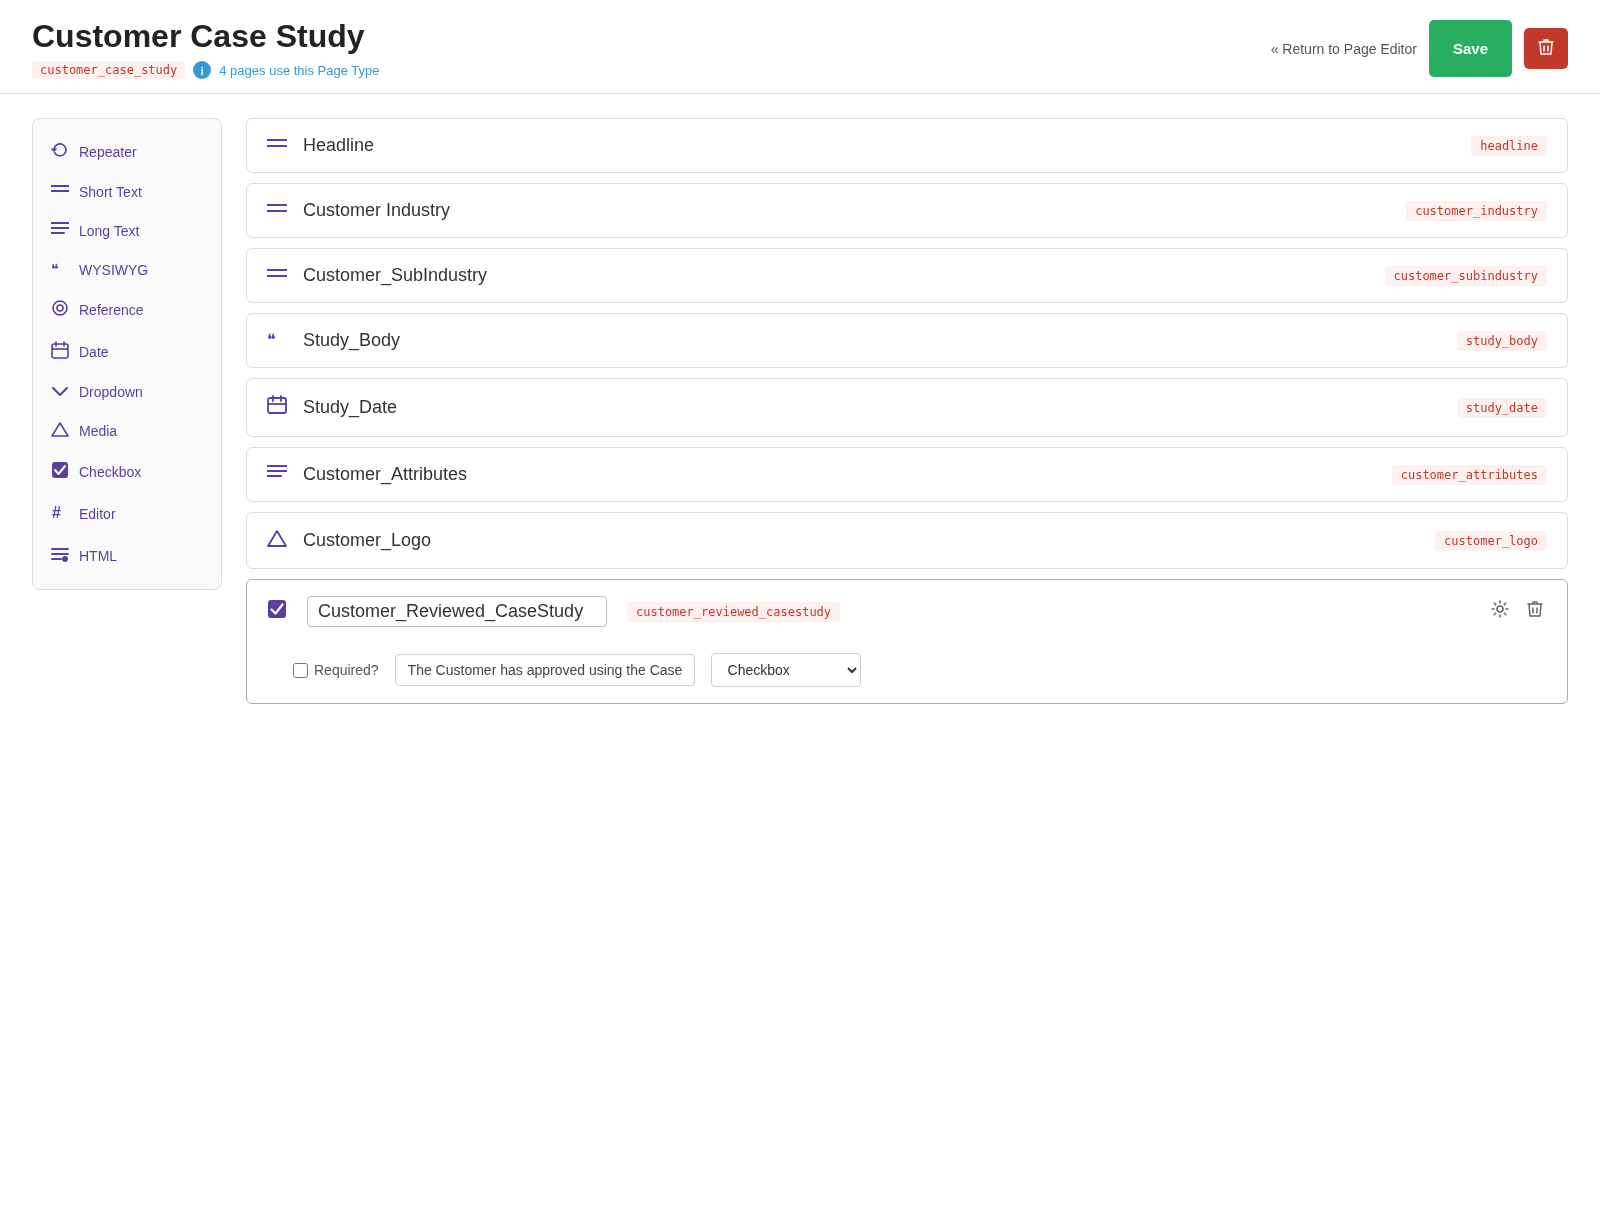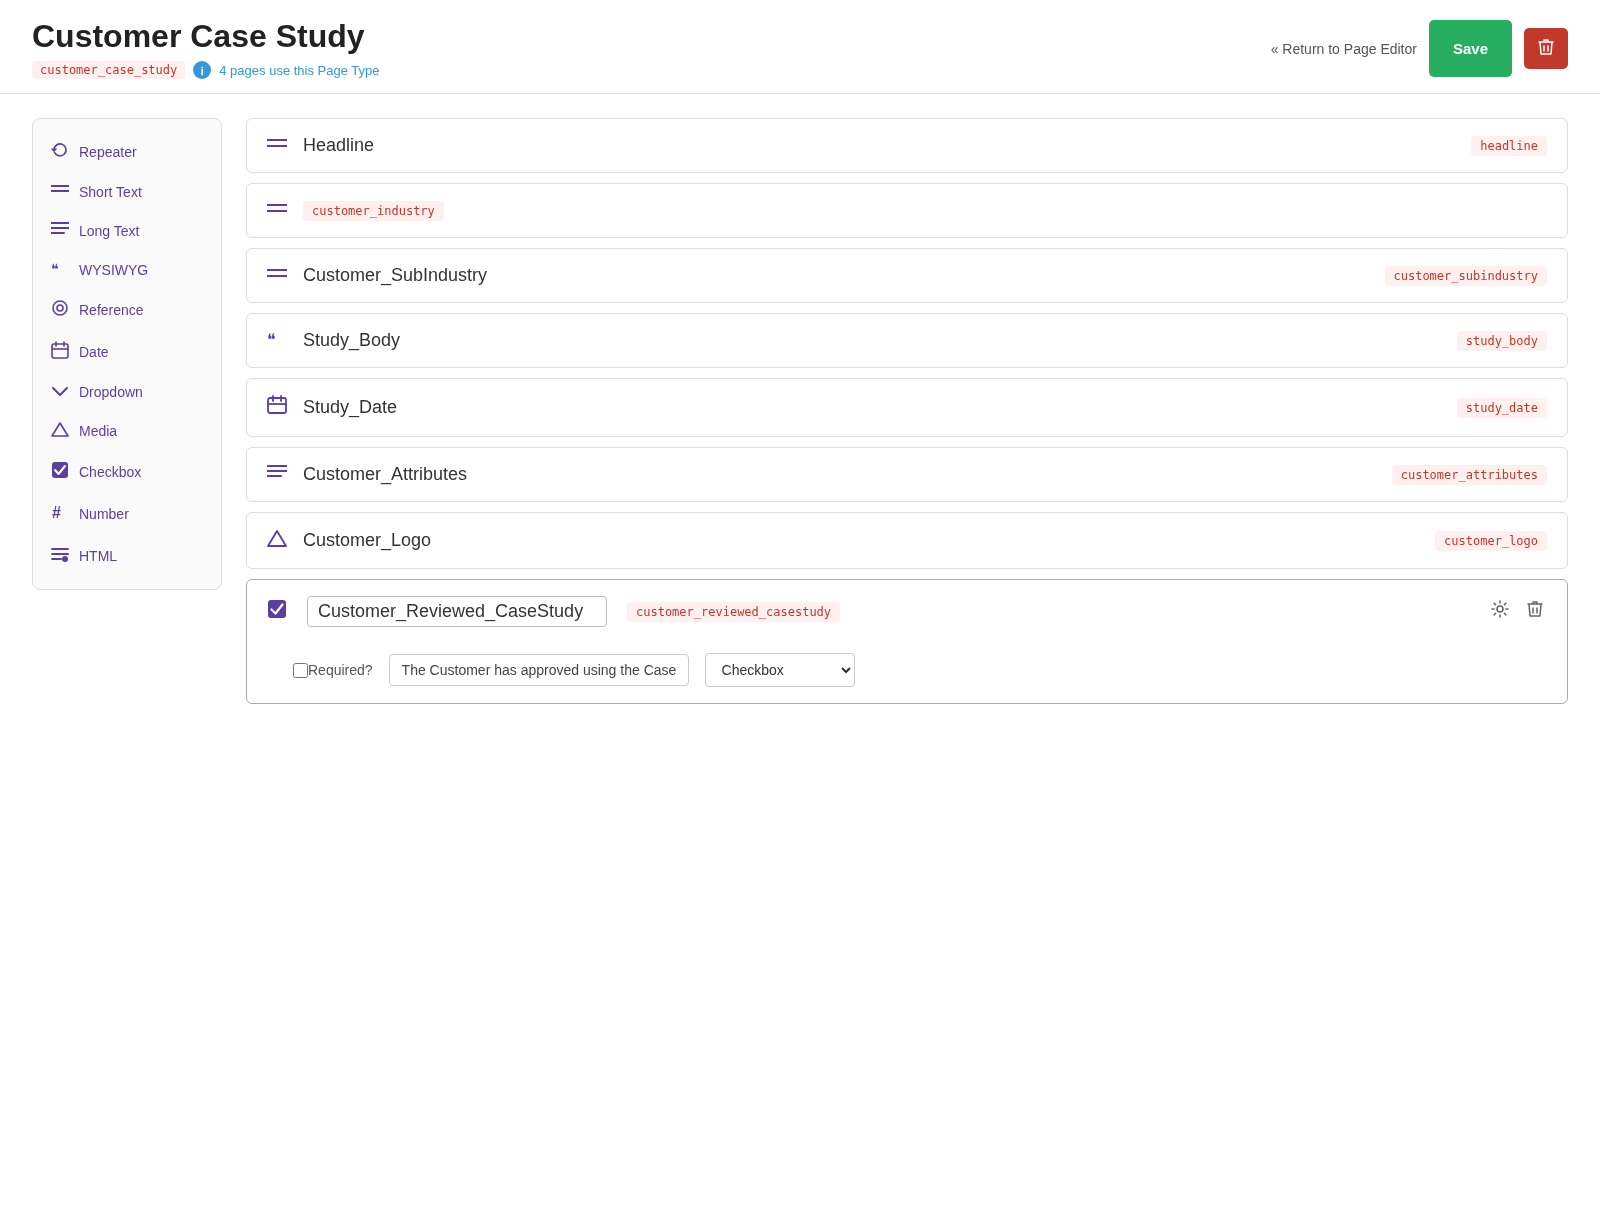--- a/index.html
+++ b/index.html
@@ -78,21 +78,21 @@
       font-size: 18px; border: 1px solid #bbb; border-radius: 4px;
       padding: 4px 10px; color: #333; width: 300px;
     }
     .field-top-actions { display: flex; gap: 10px; margin-left: auto; }
     .icon-btn {
       background: none; border: none; cursor: pointer; font-size: 18px; color: #666; padding: 4px;
     }
     .field-options {
       padding: 10px 20px 16px 46px; display: flex; align-items: center; gap: 16px;
     }
-    .required-check { display: flex; align-items: center; font-size: 14px; color: #555; }
+    .required-check { display: flex; align-items: center; gap: 6px; font-size: 14px; color: #555; }
     .required-check input[type=checkbox] { width: 15px; height: 15px; }
     .field-description-input {
       border: 1px solid #ccc; border-radius: 4px; padding: 7px 12px;
       font-size: 14px; color: #444; width: 300px;
     }
     .field-type-select {
       border: 1px solid #ccc; border-radius: 4px; padding: 7px 12px;
       font-size: 14px; color: #333; background: #fff; cursor: pointer; min-width: 150px;
     }
   </style>
@@ -183,21 +183,21 @@
     <span class="sidebar-icon"><svg width="18" height="18" viewBox="0 0 18 18" fill="none">
             <rect x="1" y="1" width="16" height="16" rx="3" fill="#5b3fa0"></rect>
             <polyline points="4,9 7.5,13 14,5" fill="none" stroke="white" stroke-width="2" stroke-linecap="round" stroke-linejoin="round"></polyline>
           </svg></span>
     <span>Checkbox</span>
   </div>
       <div class="sidebar-item">
     <span class="sidebar-icon"><svg width="18" height="18" viewBox="0 0 18 18" fill="none">
             <text x="1" y="15" font-size="16" fill="#5b3fa0" font-family="Arial,sans-serif" font-weight="700">#</text>
           </svg></span>
-    <span>Number</span>
+    <span>Editor</span>
   </div>
       <div class="sidebar-item">
     <span class="sidebar-icon"><svg width="18" height="18" viewBox="0 0 18 18" fill="none">
             <line x1="1" y1="4" x2="17" y2="4" stroke="#5b3fa0" stroke-width="1.8" stroke-linecap="round"></line>
             <line x1="1" y1="9" x2="17" y2="9" stroke="#5b3fa0" stroke-width="1.8" stroke-linecap="round"></line>
             <line x1="1" y1="14" x2="10" y2="14" stroke="#5b3fa0" stroke-width="1.8" stroke-linecap="round"></line>
             <circle cx="14" cy="14" r="3" fill="#5b3fa0"></circle>
           </svg></span>
     <span>HTML</span>
   </div>
@@ -210,20 +210,21 @@
             <line x1="0" y1="9" x2="20" y2="9" stroke="#5b3fa0" stroke-width="2.2" stroke-linecap="round"></line>
           </svg></span>
     <span class="field-row-name">Headline</span>
     <span class="field-slug">headline</span>
   </div>
       <div class="field-row">
     <span class="field-row-icon"><svg width="20" height="14" viewBox="0 0 20 14" fill="none">
             <line x1="0" y1="3" x2="20" y2="3" stroke="#5b3fa0" stroke-width="2.2" stroke-linecap="round"></line>
             <line x1="0" y1="9" x2="20" y2="9" stroke="#5b3fa0" stroke-width="2.2" stroke-linecap="round"></line>
           </svg></span>
+    <span class="field-row-name">Customer Industry</span>
     <span class="field-slug">customer_industry</span>
   </div>
       <div class="field-row">
     <span class="field-row-icon"><svg width="20" height="14" viewBox="0 0 20 14" fill="none">
             <line x1="0" y1="3" x2="20" y2="3" stroke="#5b3fa0" stroke-width="2.2" stroke-linecap="round"></line>
             <line x1="0" y1="9" x2="20" y2="9" stroke="#5b3fa0" stroke-width="2.2" stroke-linecap="round"></line>
           </svg></span>
     <span class="field-row-name">Customer_SubIndustry</span>
     <span class="field-slug">customer_subindustry</span>
   </div>

